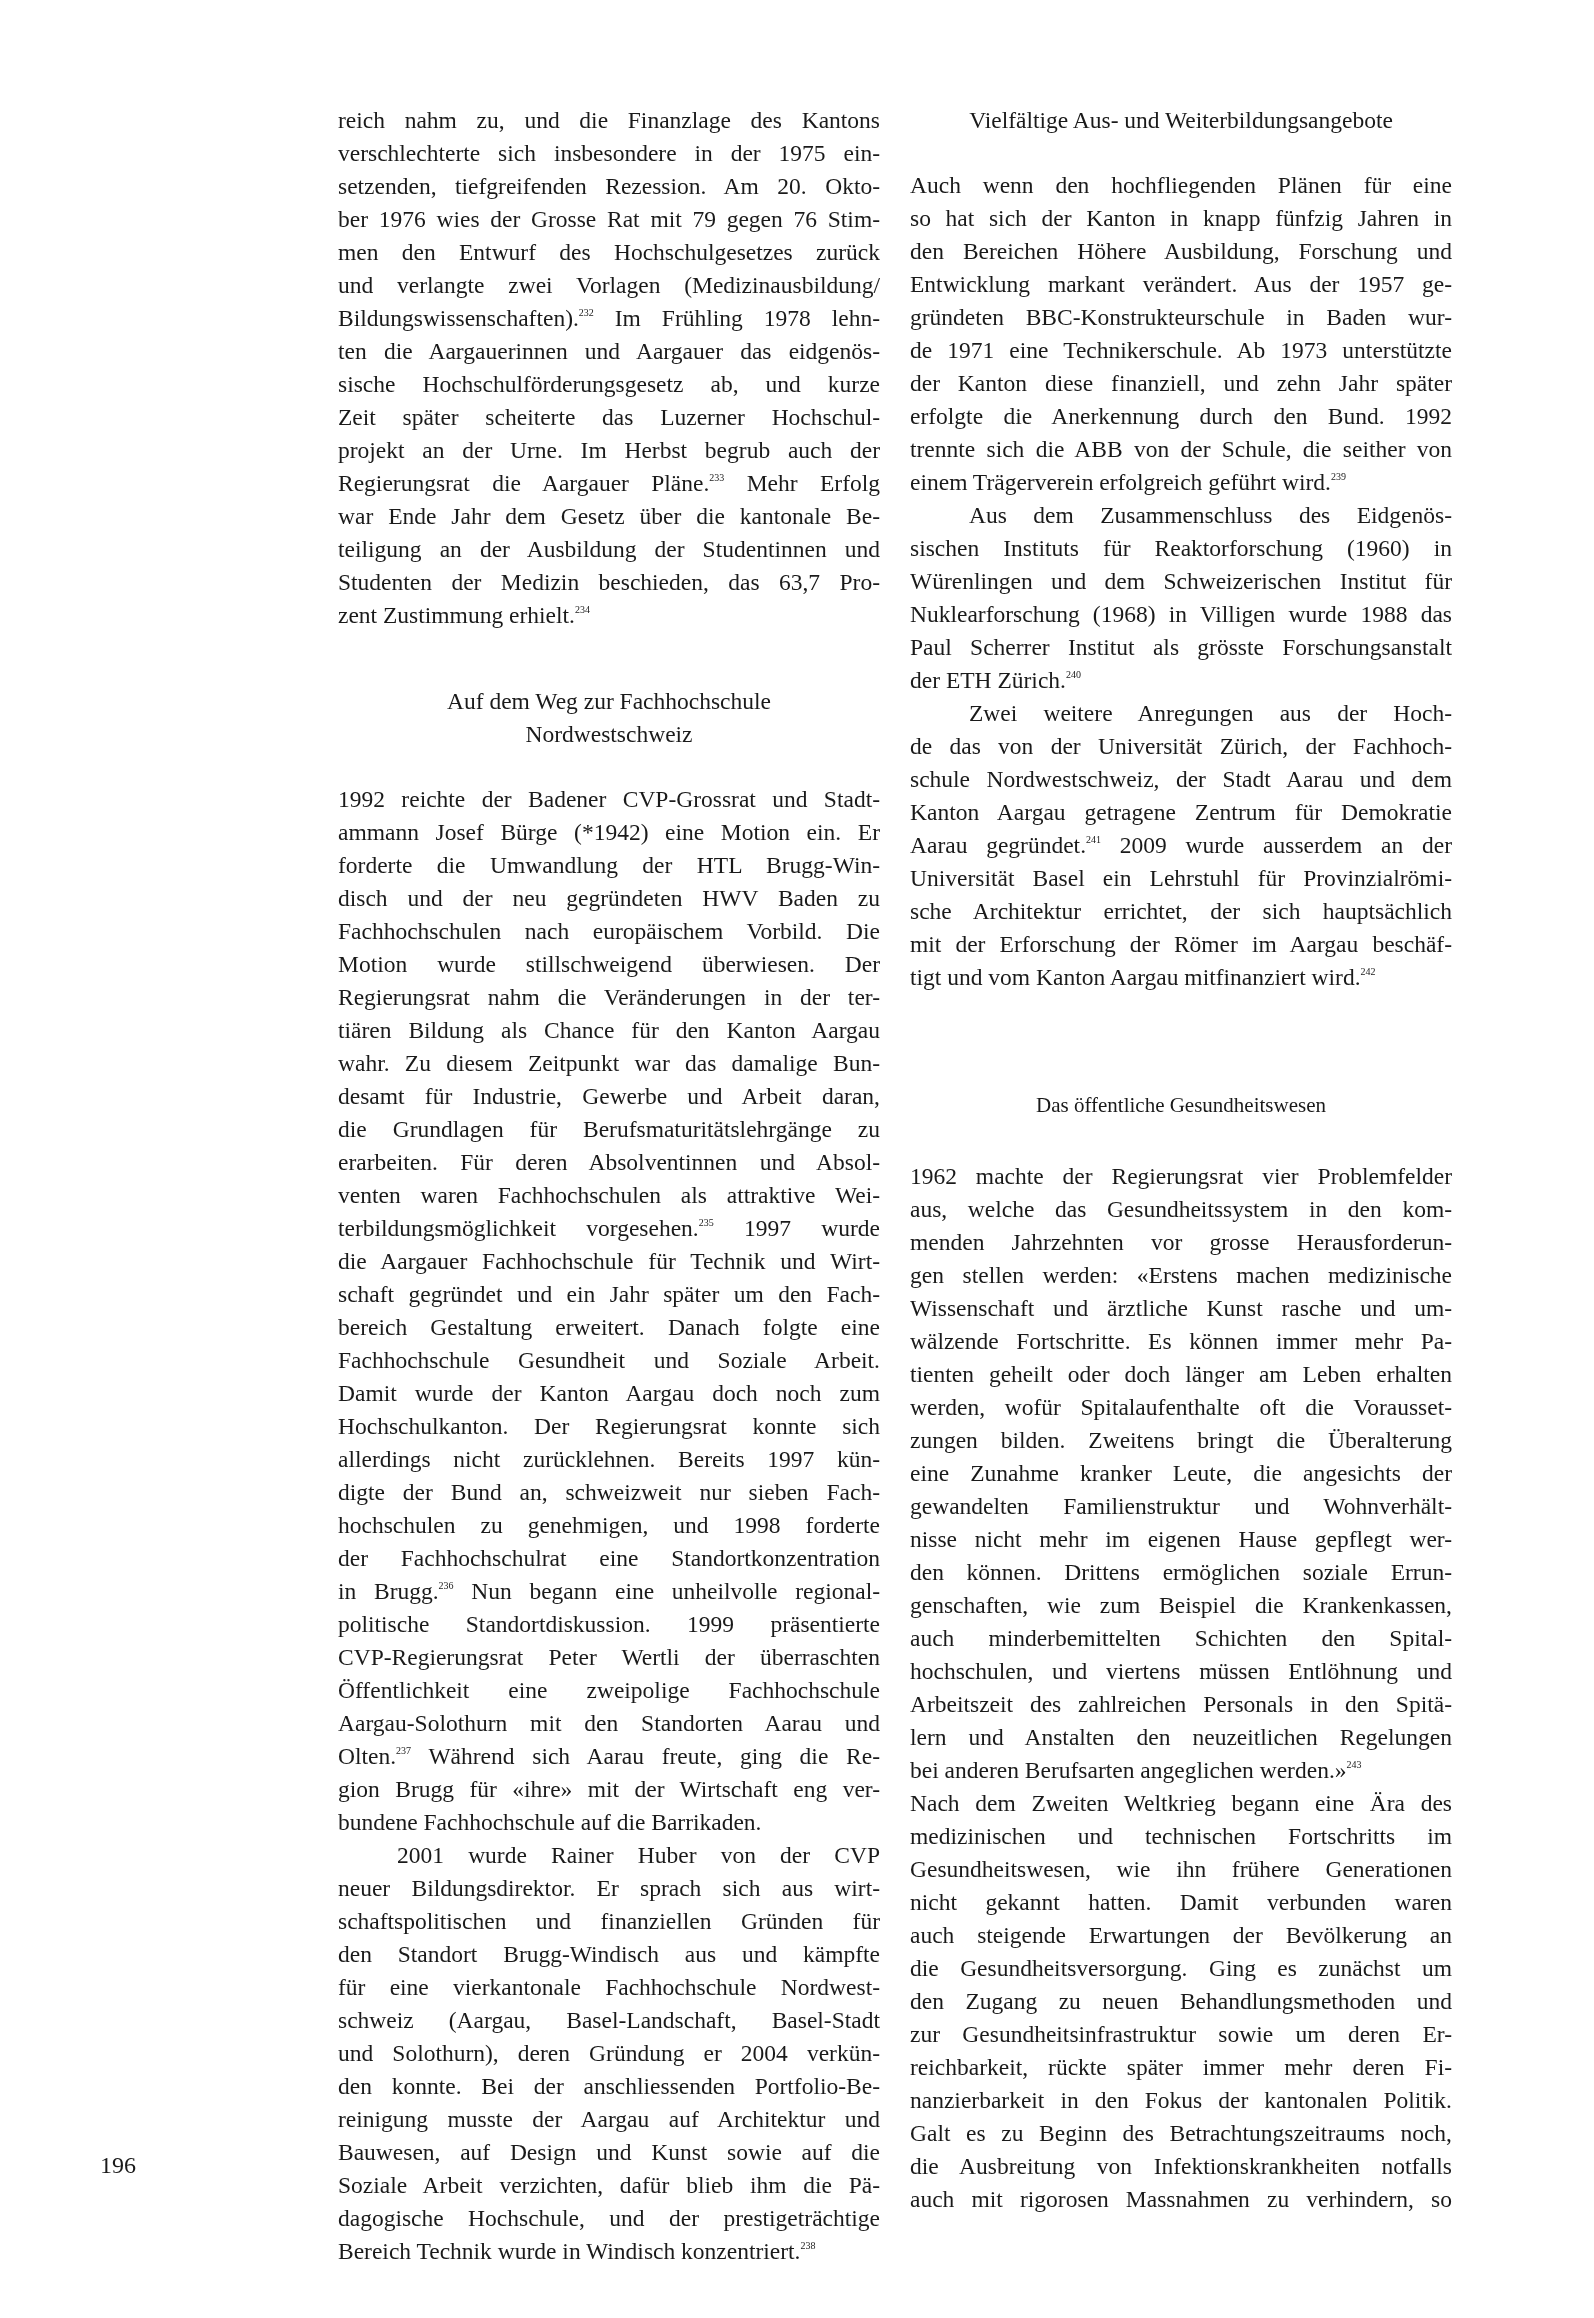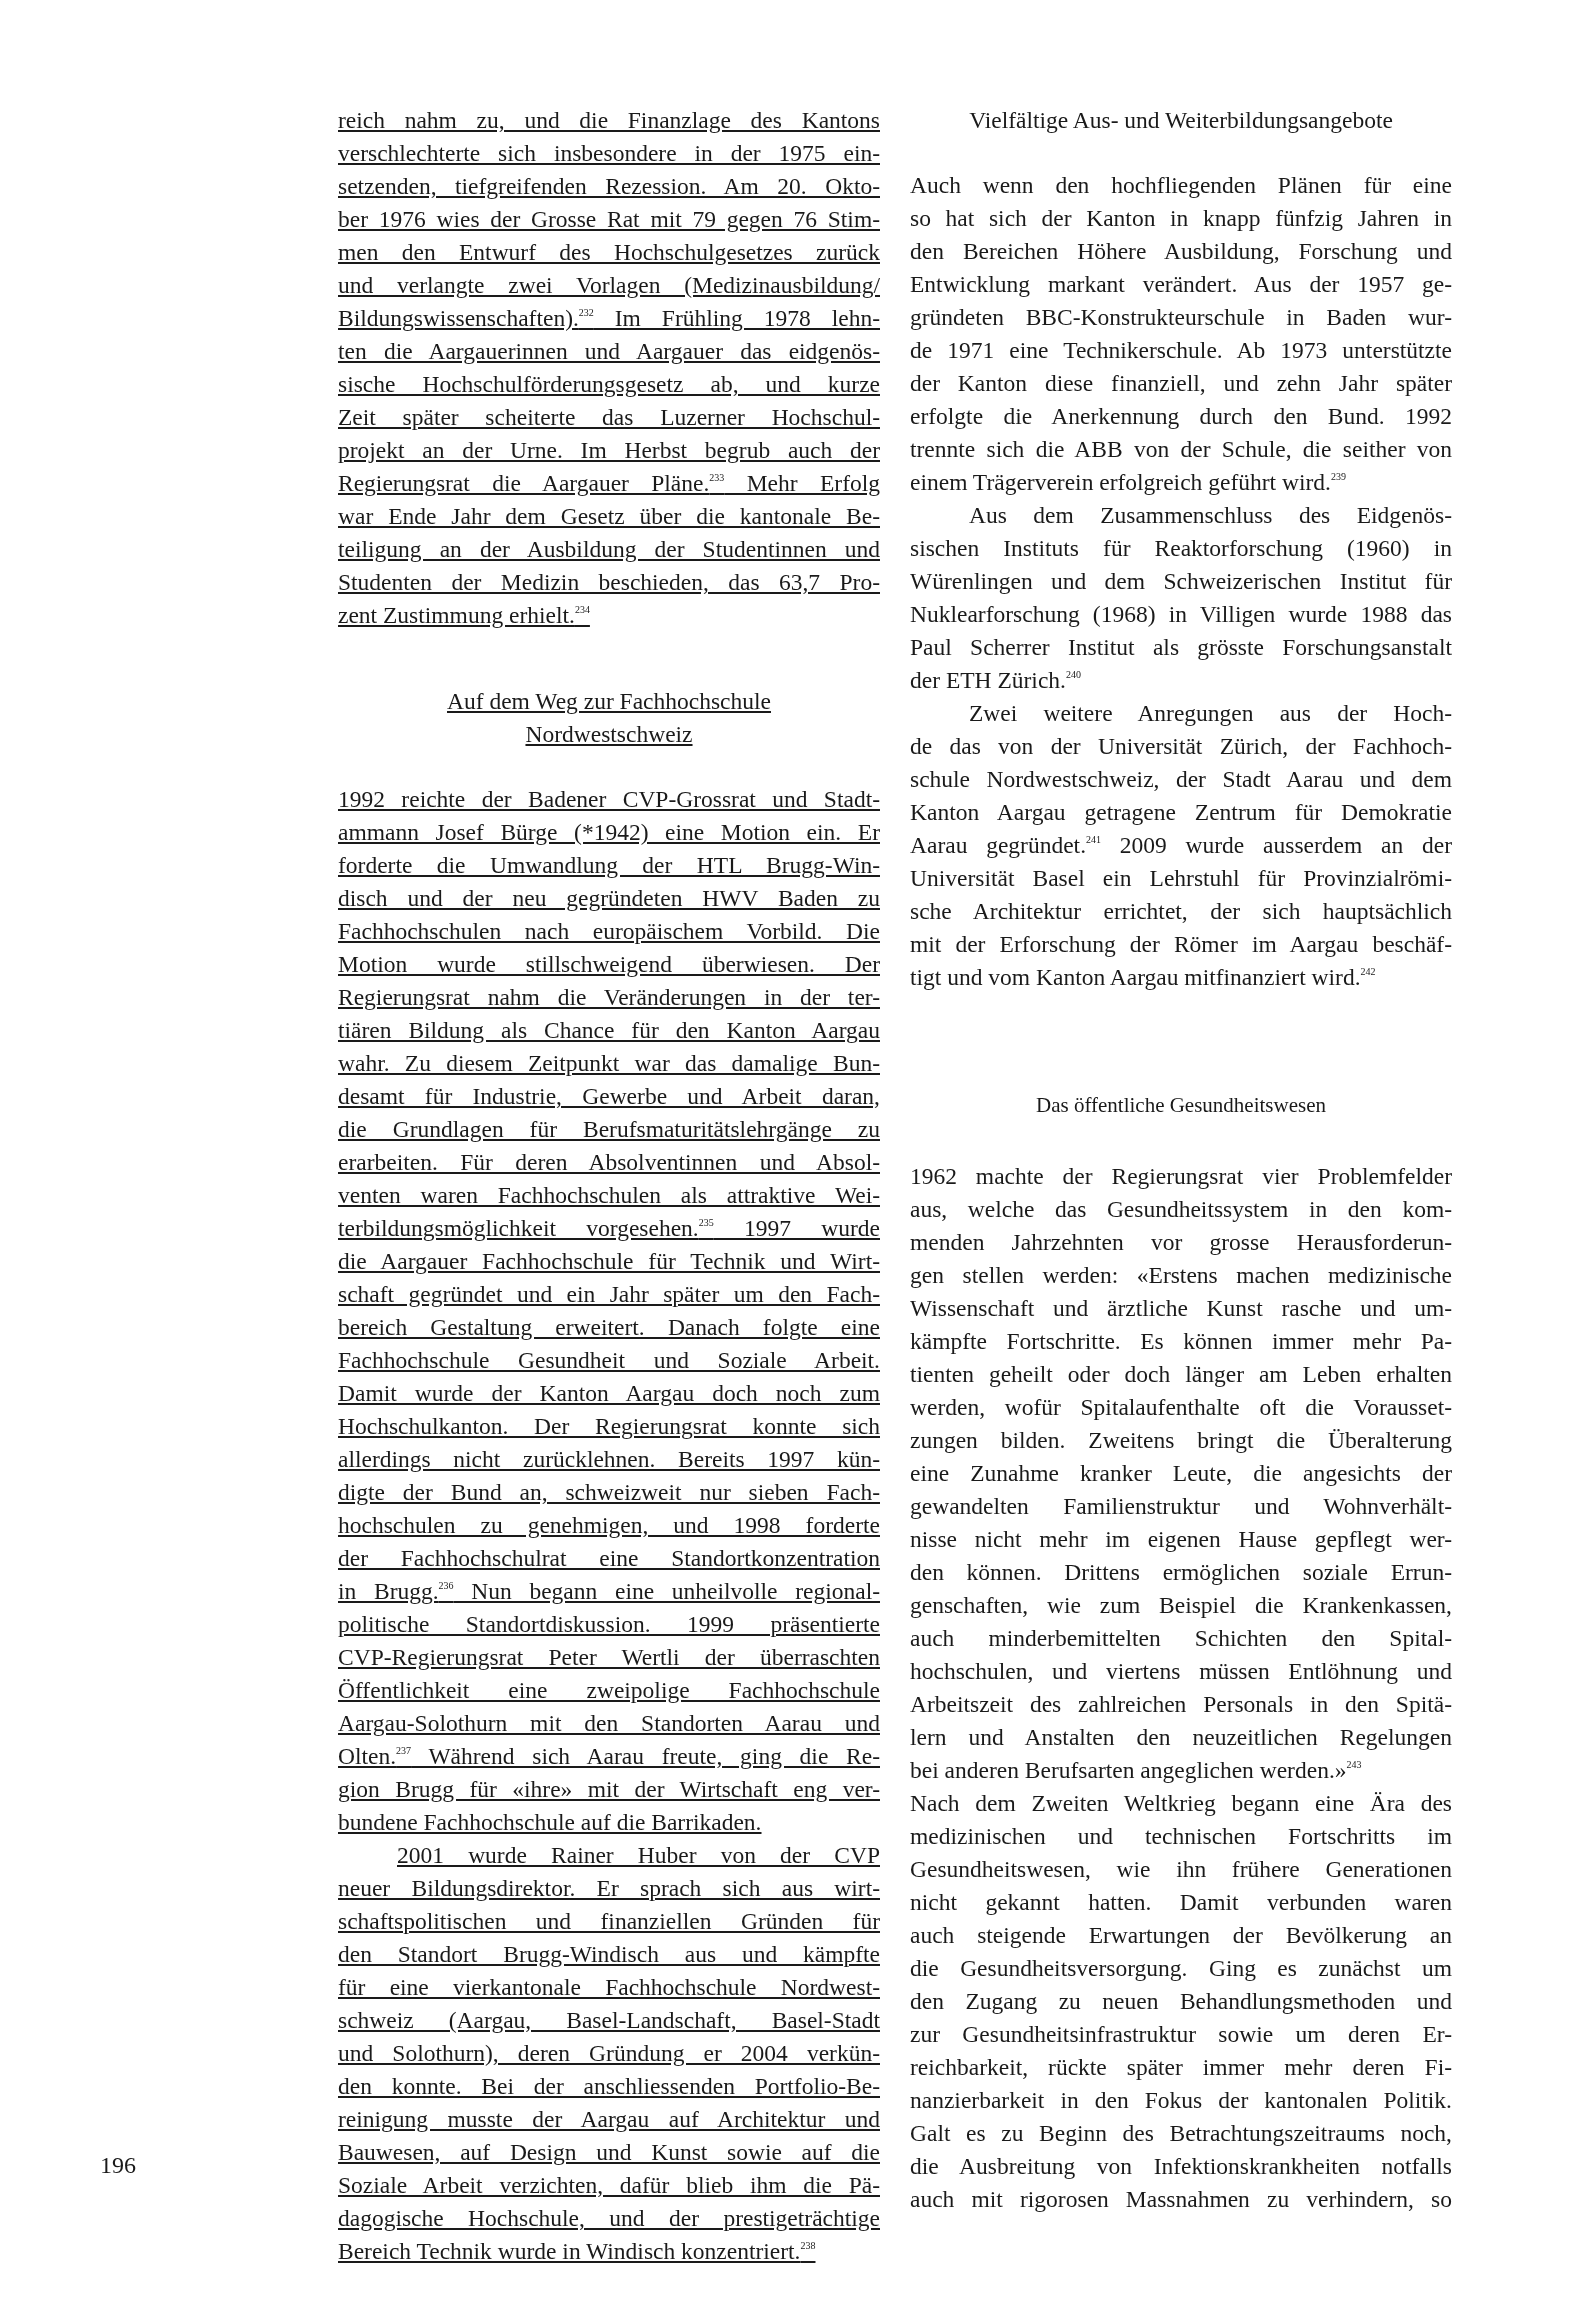--- a/index.html
+++ b/index.html
@@ -5,21 +5,21 @@
   html, body { margin: 0; padding: 0; background: #ffffff; }
   body {
     width: 1594px; height: 2319px; position: relative; overflow: hidden;
     font-family: "Liberation Serif", "DejaVu Serif", serif;
     color: #1a1a1a;
   }
   .col {
     position: absolute; top: 104px; width: 542px;
     font-size: 23.5px; line-height: 33px;
   }
-  .col-left { left: 338px; text-decoration: underline; }
+  .col-left { left: 338px; }
   .col-right { left: 910px; }
   .line { white-space: nowrap; text-align-last: justify; text-align: justify; display: block; height: 33px; }
   .line.last { text-align-last: left; }
   .line.indent { padding-left: 59px; }
   .sup { font-size: 10px; vertical-align: 9.6px; line-height: 0; }
   .subhead { text-align: center; font-size: 23.5px; line-height: 33px; }
   .section-title { text-align: center; font-size: 21px; line-height: 35px; }
   .page-number { position: absolute; left: 100px; top: 2152px; font-size: 24px; }
   .gap-s { height: 32px; }
   .gap-m { height: 53px; }
@@ -139,21 +139,21 @@
     </div>
   <div style="height:94px"></div>
   <div class="section-title">Das öffentliche Gesundheitswesen</div>
   <div style="height:37px"></div>
   <div>
       <span class="line">1962 machte der Regierungsrat vier Problemfelder</span>
       <span class="line">aus, welche das Gesundheitssystem in den kom-</span>
       <span class="line">menden Jahrzehnten vor grosse Herausforderun-</span>
       <span class="line">gen stellen werden: «Erstens machen medizinische</span>
       <span class="line">Wissenschaft und ärztliche Kunst rasche und um-</span>
-      <span class="line">kämpfte Fortschritte. Es können immer mehr Pa-</span>
+      <span class="line">wälzende Fortschritte. Es können immer mehr Pa-</span>
       <span class="line">tienten geheilt oder doch länger am Leben erhalten</span>
       <span class="line">werden, wofür Spitalaufenthalte oft die Vorausset-</span>
       <span class="line">zungen bilden. Zweitens bringt die Überalterung</span>
       <span class="line">eine Zunahme kranker Leute, die angesichts der</span>
       <span class="line">gewandelten Familienstruktur und Wohnverhält-</span>
       <span class="line">nisse nicht mehr im eigenen Hause gepflegt wer-</span>
       <span class="line">den können. Drittens ermöglichen soziale Errun-</span>
       <span class="line">genschaften, wie zum Beispiel die Krankenkassen,</span>
       <span class="line">auch minderbemittelten Schichten den Spital-</span>
       <span class="line">hochschulen, und viertens müssen Entlöhnung und</span>

